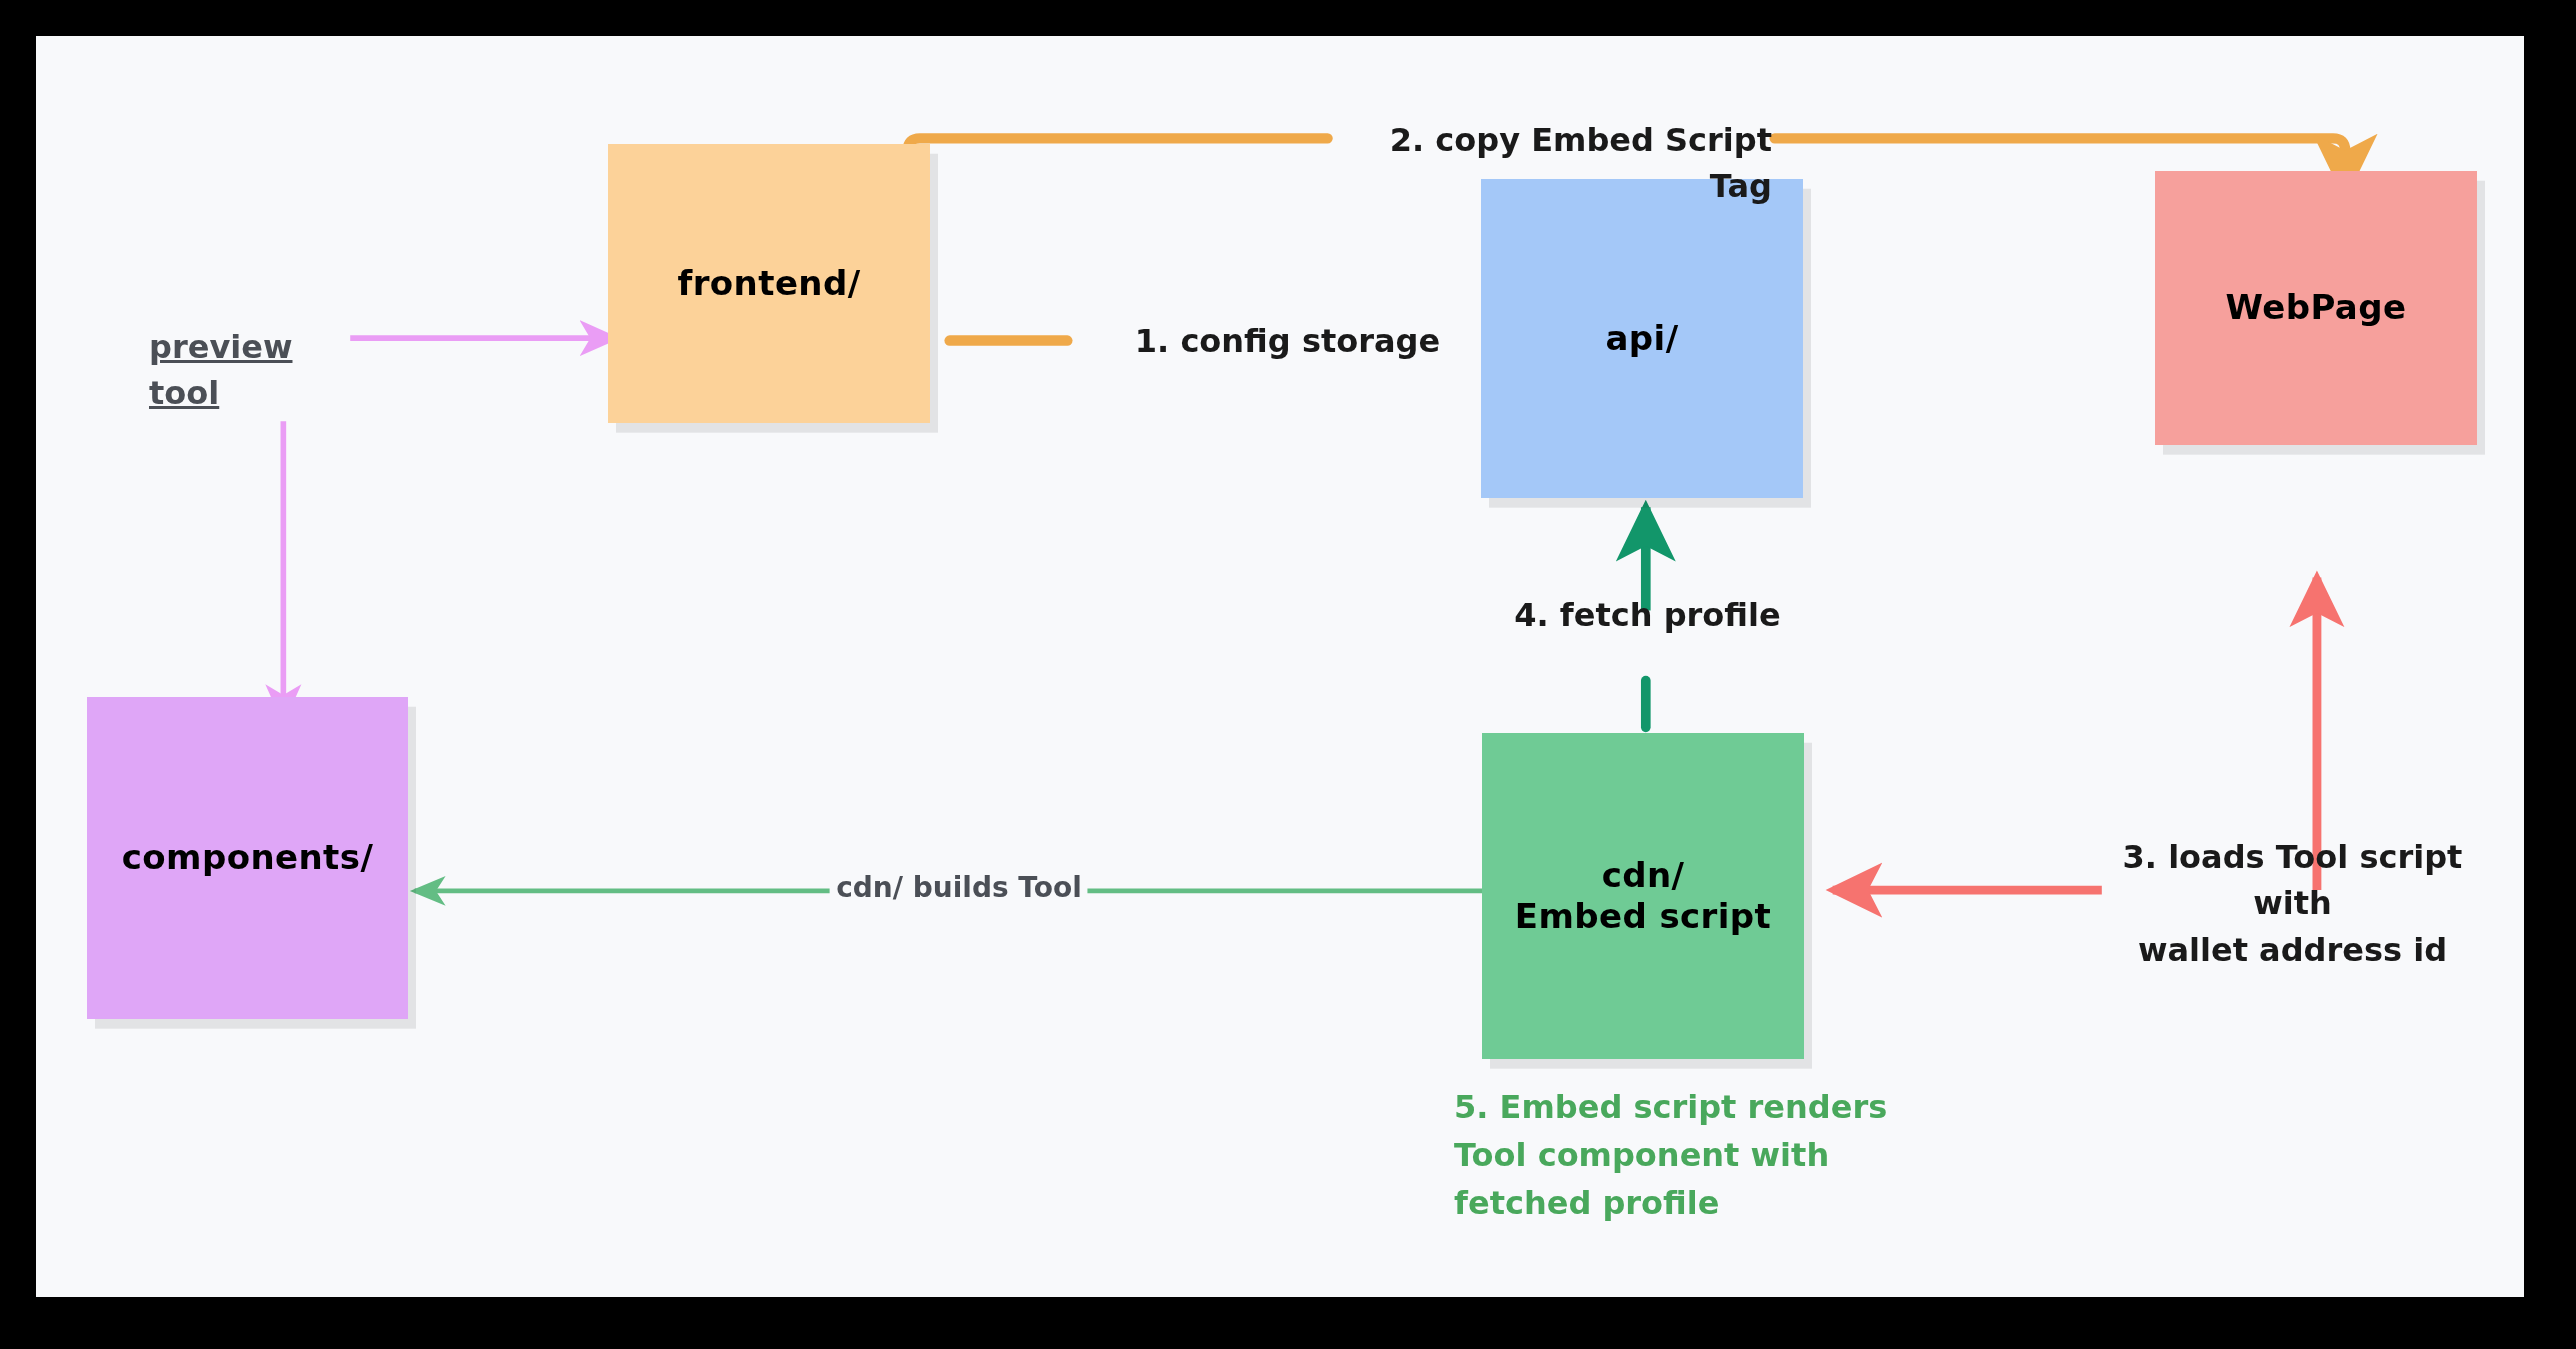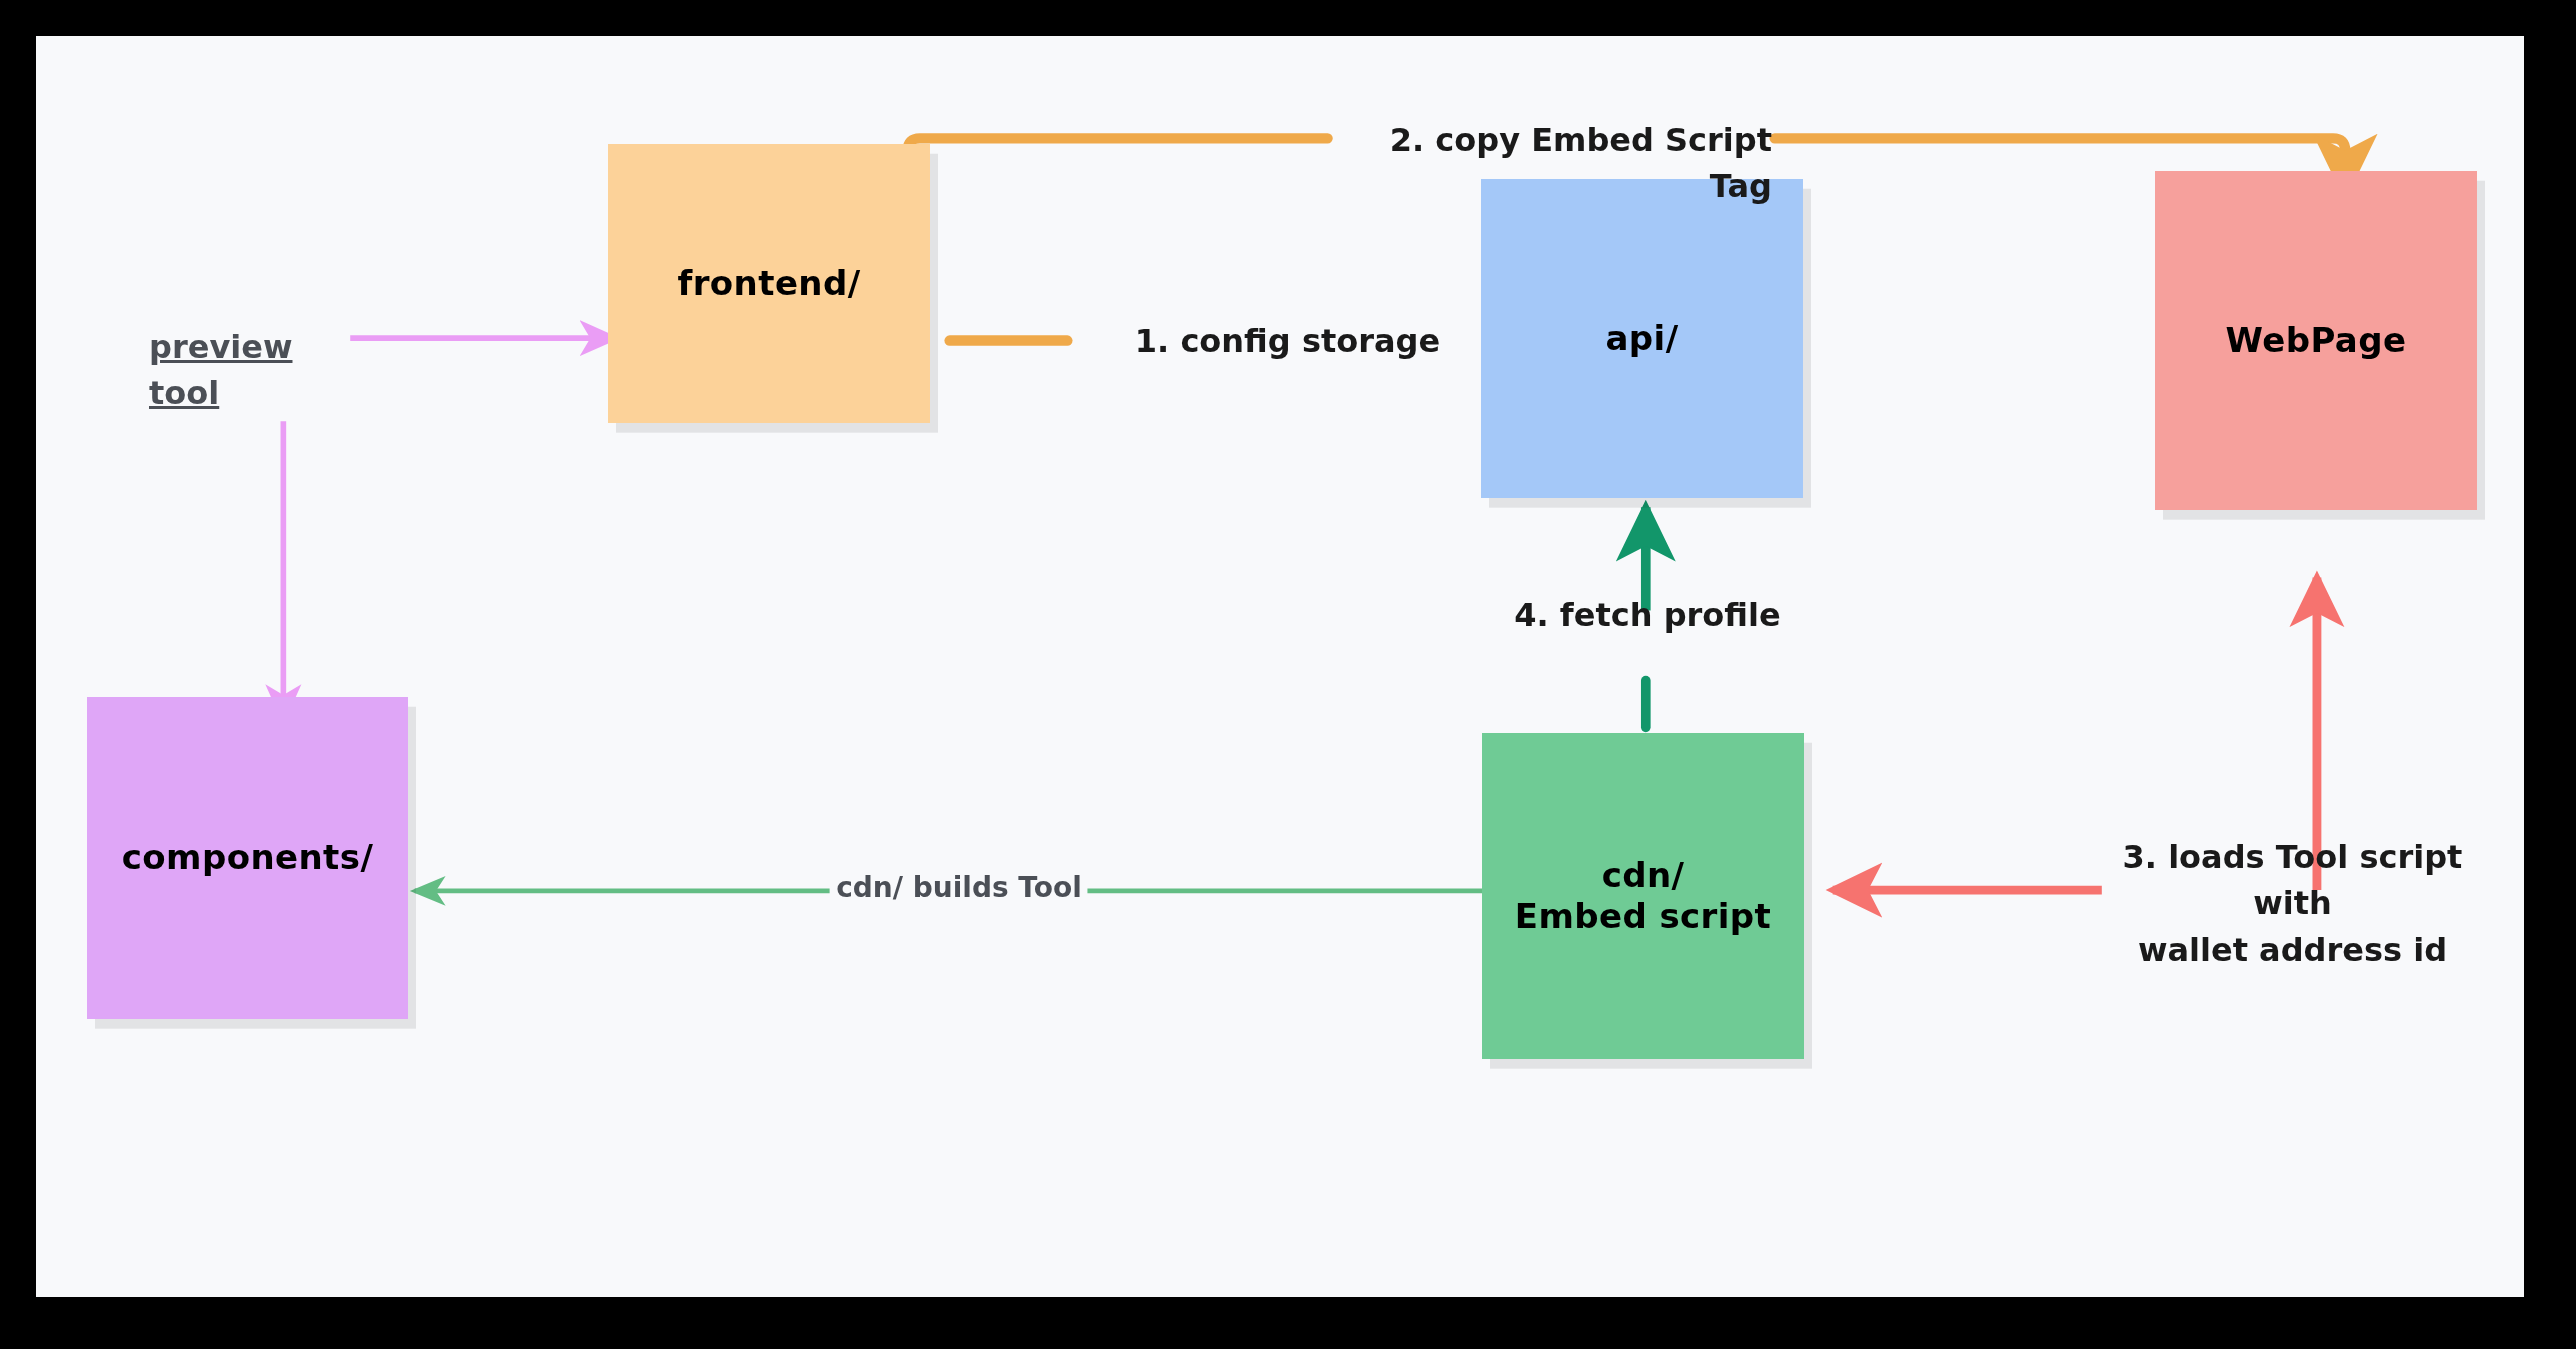--- a/index.html
+++ b/index.html
@@ -110,21 +110,21 @@
   </svg>
 
   <div class="node" style="left:572px; top:108px; width:322px; height:279px; background:#fcd299;">
     <span class="lbl">frontend/</span>
   </div>
 
   <div class="node" style="left:1445px; top:143px; width:322px; height:319px; background:#a4c8f8;">
     <span class="lbl">api/</span>
   </div>
 
-  <div class="node" style="left:2119px; top:135px; width:322px; height:339px; background:#f6a09c;">
+  <div class="node" style="left:2119px; top:135px; width:322px; height:274px; background:#f6a09c;">
     <span class="lbl">WebPage</span>
   </div>
 
   <div class="node" style="left:51px; top:661px; width:321px; height:322px; background:#dfa6f7;">
     <span class="lbl">components/</span>
   </div>
 
   <div class="node" style="left:1446px; top:697px; width:322px; height:326px; background:#6fcb95;">
     <span class="lbl">cdn/
 Embed script</span>
@@ -137,15 +137,18 @@
   <div class="edge-label lab-dark" style="left:1297px; top:81px; width:439px; text-align:right;">2. copy Embed Script Tag</div>
 
   <div class="edge-label lab-dark" style="left:2067px; top:798px; width:379px; text-align:center;">3. loads Tool script
 with
 wallet address id</div>
 
   <div class="edge-label lab-dark" style="left:1418px; top:556px; width:387px; text-align:center;">4. fetch profile</div>
 
   <div class="edge-label lab-gray" style="left:790px; top:832px; width:266px; text-align:center; font-size:28px;">cdn/ builds Tool</div>
 
+  <div class="edge-label lab-green" style="left:1418px; top:1047px; width:516px; text-align:left; line-height:1.5;">5. Embed script renders
+Tool component with
+fetched profile</div>
 
 </div>
 
 
 </body></html>

